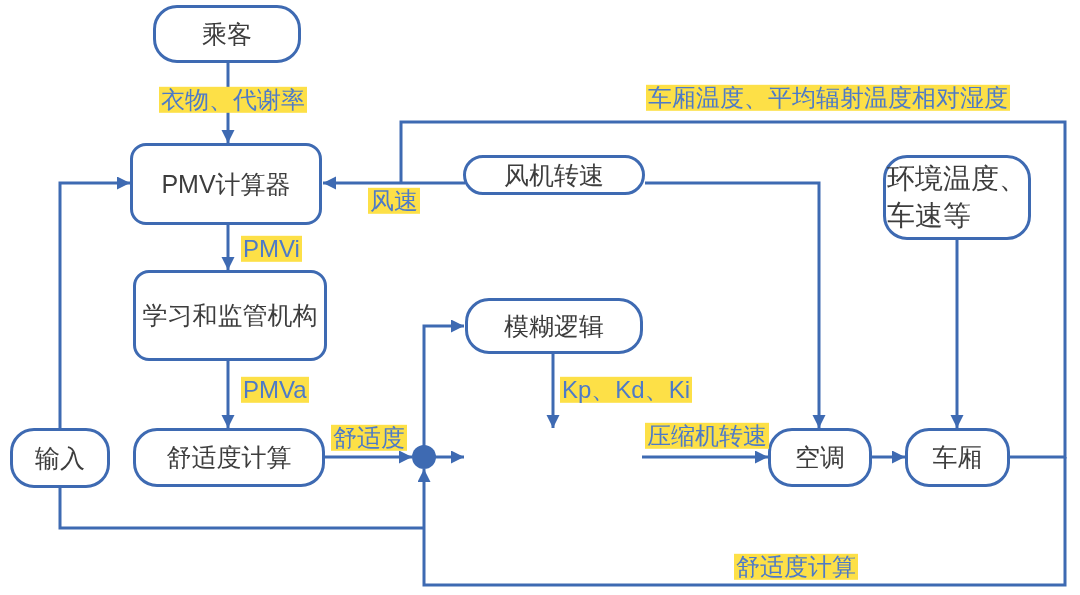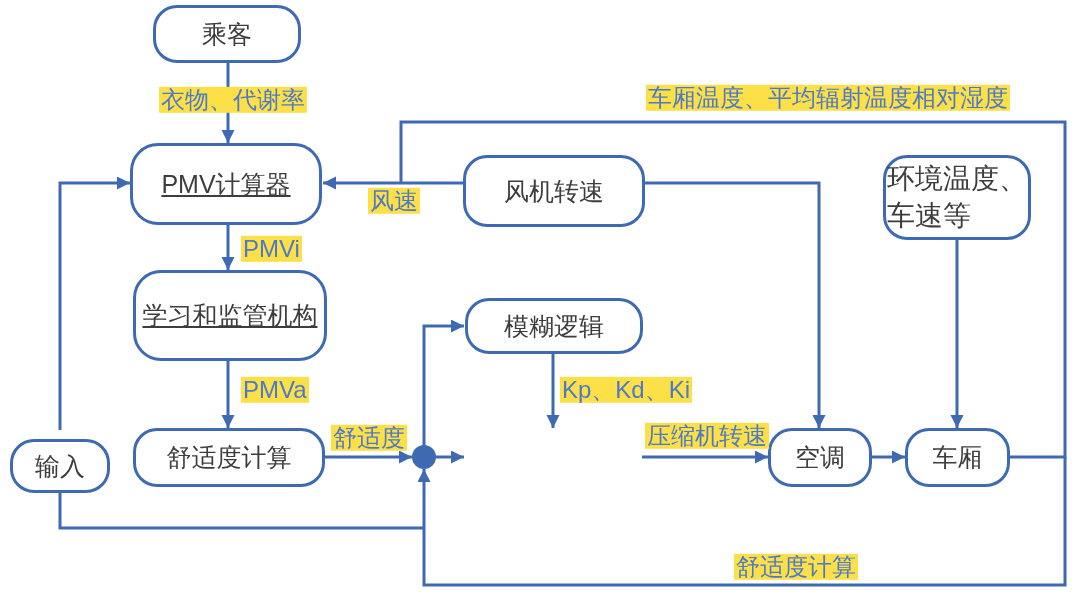--- a/index.html
+++ b/index.html
@@ -9,21 +9,21 @@
   }
   .connector-layer{position:absolute;left:0;top:0;width:1080px;height:595px;}
   .edge{stroke:#3e6ab2;stroke-width:3;fill:none;}
   .node{
     position:absolute;box-sizing:border-box;background:#ffffff;
     border:3px solid #3e6ab2;border-radius:24px;
     display:flex;align-items:center;justify-content:center;
     color:#3d3d3d;font-size:25px;line-height:1.3;
     white-space:pre-line;
   }
-  .node.big{border-radius:28px;text-decoration:underline;}
+  .node.big{border-radius:16px;}
   .node.small-text{font-size:28px;}
   .elabel{
     position:absolute;color:#4d7ac8;font-size:24px;white-space:nowrap;
     background:#fde047;padding:0 2px;line-height:1.1;
   }
   .center{transform:translate(-50%,-50%);}
   .vcenter{transform:translate(0,-50%);}
 </style>
 </head>
 <body>
@@ -66,30 +66,30 @@
   </div>
 
   <div class="node big" style="left:133px;top:270px;width:194px;height:91px;">
     <span>学习和监管机构</span>
   </div>
 
   <div class="node" style="left:133px;top:428px;width:192px;height:59px;">
     <span>舒适度计算</span>
   </div>
 
-  <div class="node" style="left:10px;top:428px;width:100px;height:54px;margin-top:11px;">
+  <div class="node" style="left:10px;top:428px;width:100px;height:60px;">
     <span>输入</span>
   </div>
 
   <div class="node" style="left:465px;top:298px;width:178px;height:56px;">
     <span>模糊逻辑</span>
   </div>
 
 
-  <div class="node" style="left:463px;top:155px;width:182px;height:72px;">
+  <div class="node" style="left:463px;top:155px;width:182px;height:40px;">
     <span>风机转速</span>
   </div>
 
   <div class="node small-text" style="left:883px;top:155px;width:148px;height:85px;">
     <span>环境温度、
 车速等</span>
   </div>
 
   <div class="node" style="left:768px;top:428px;width:104px;height:59px;">
     <span>空调</span>

